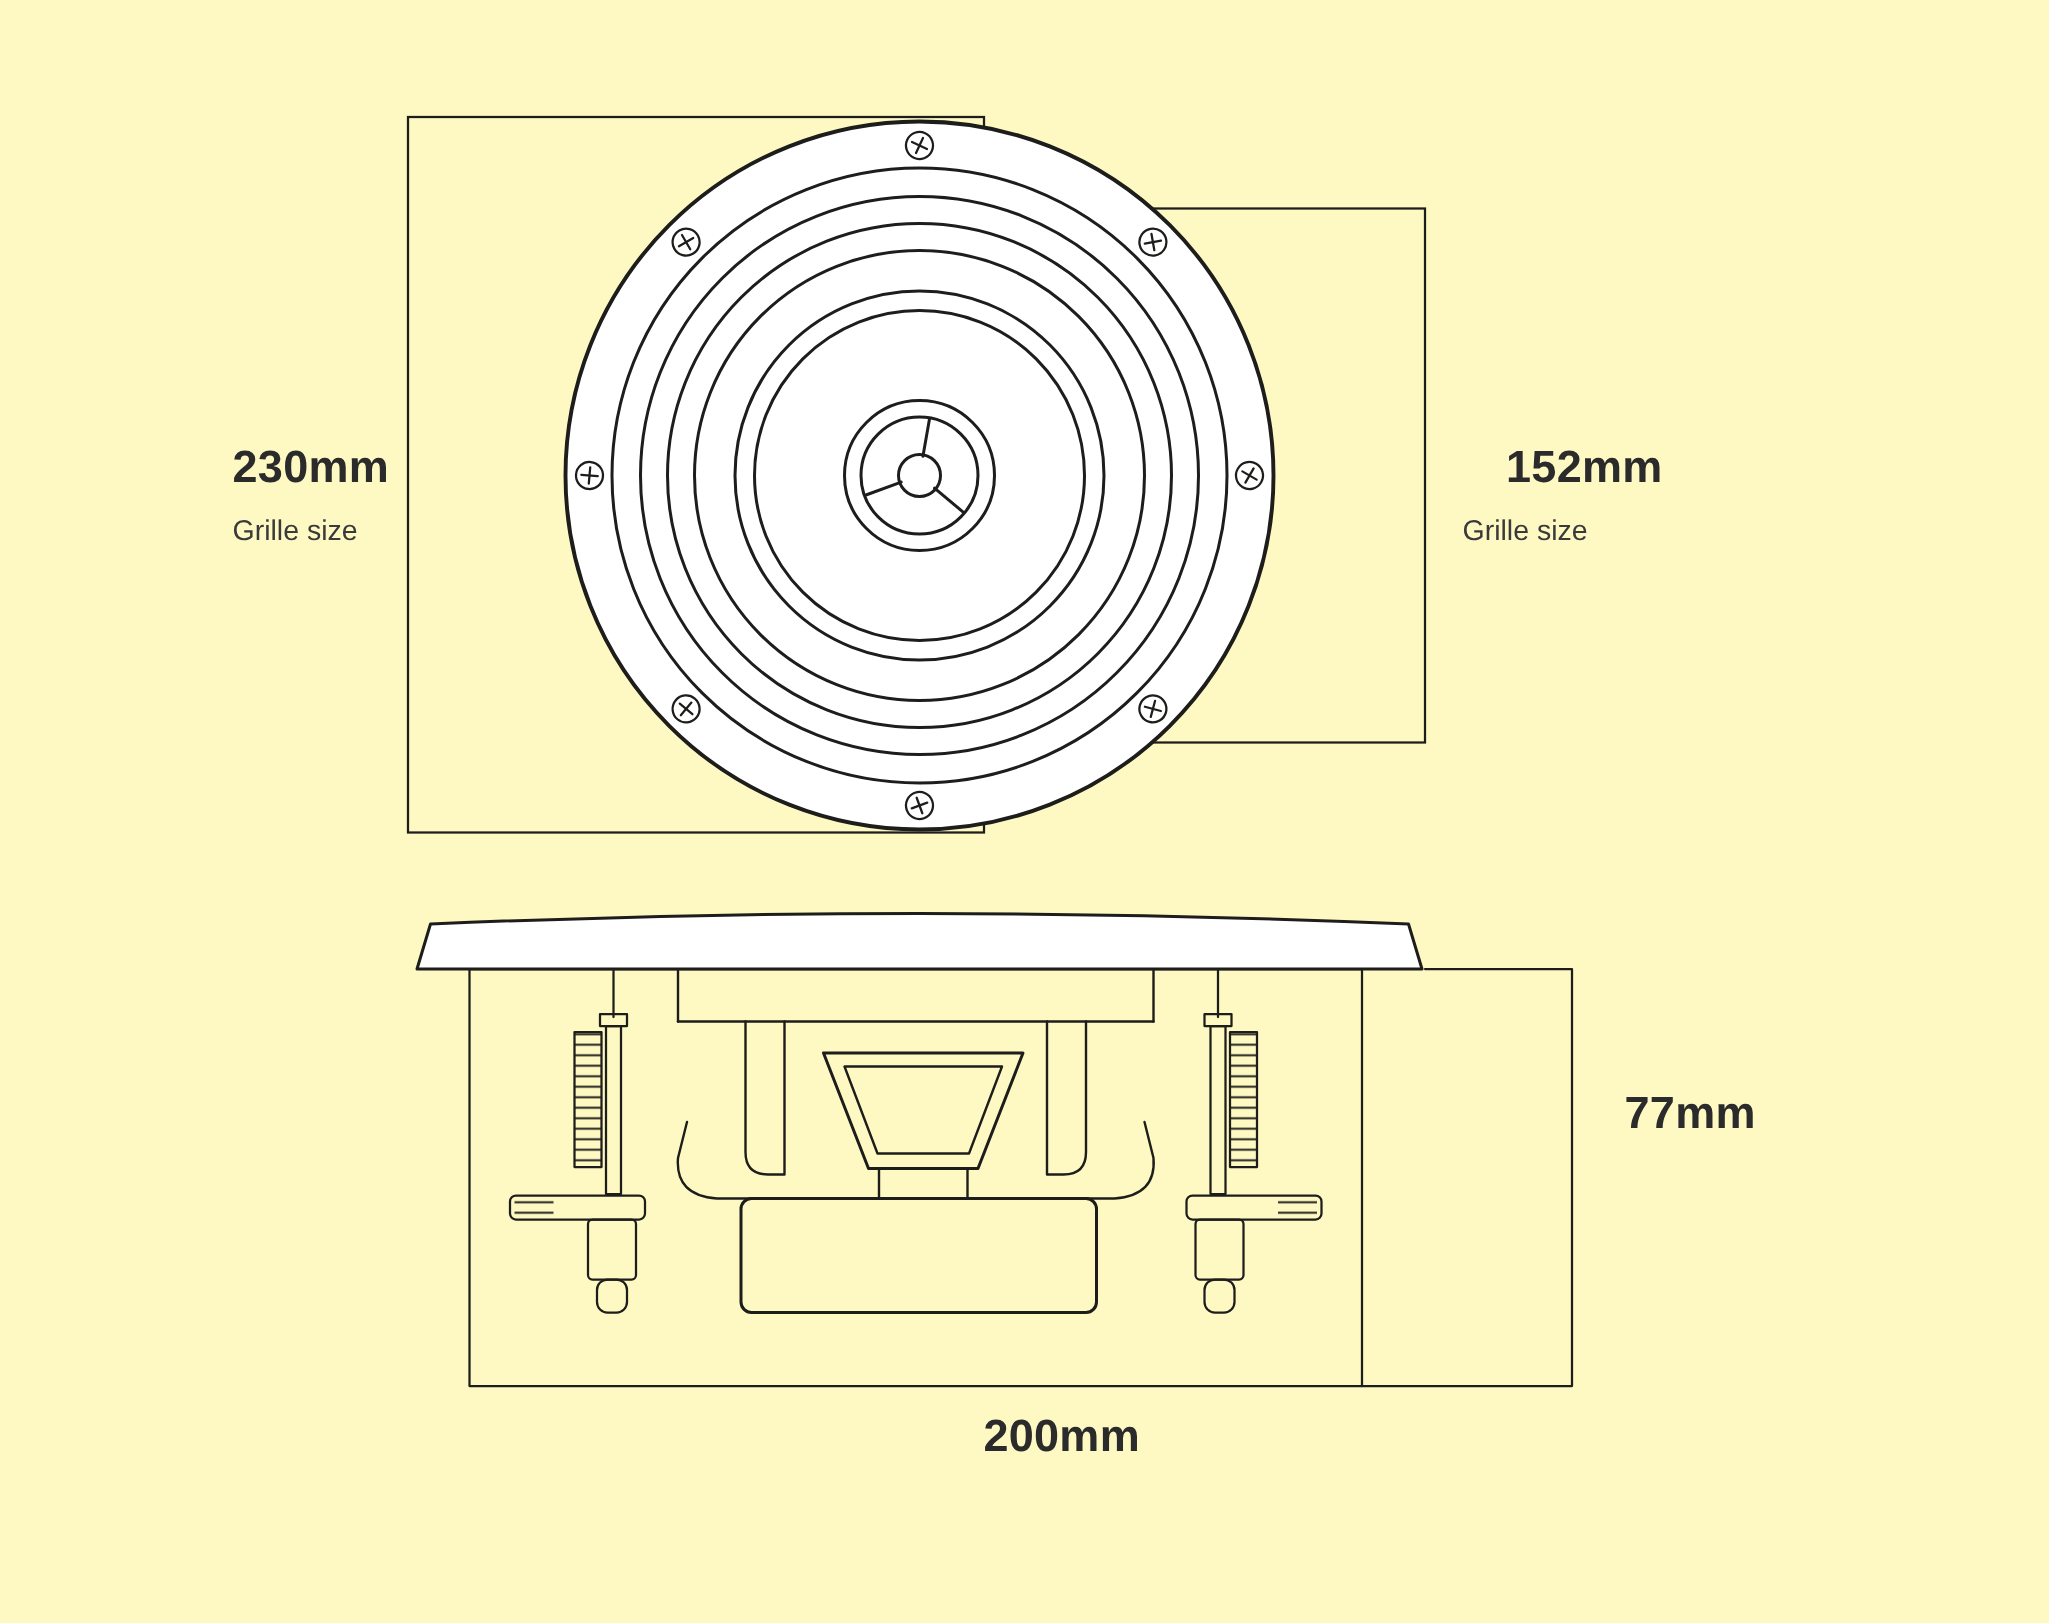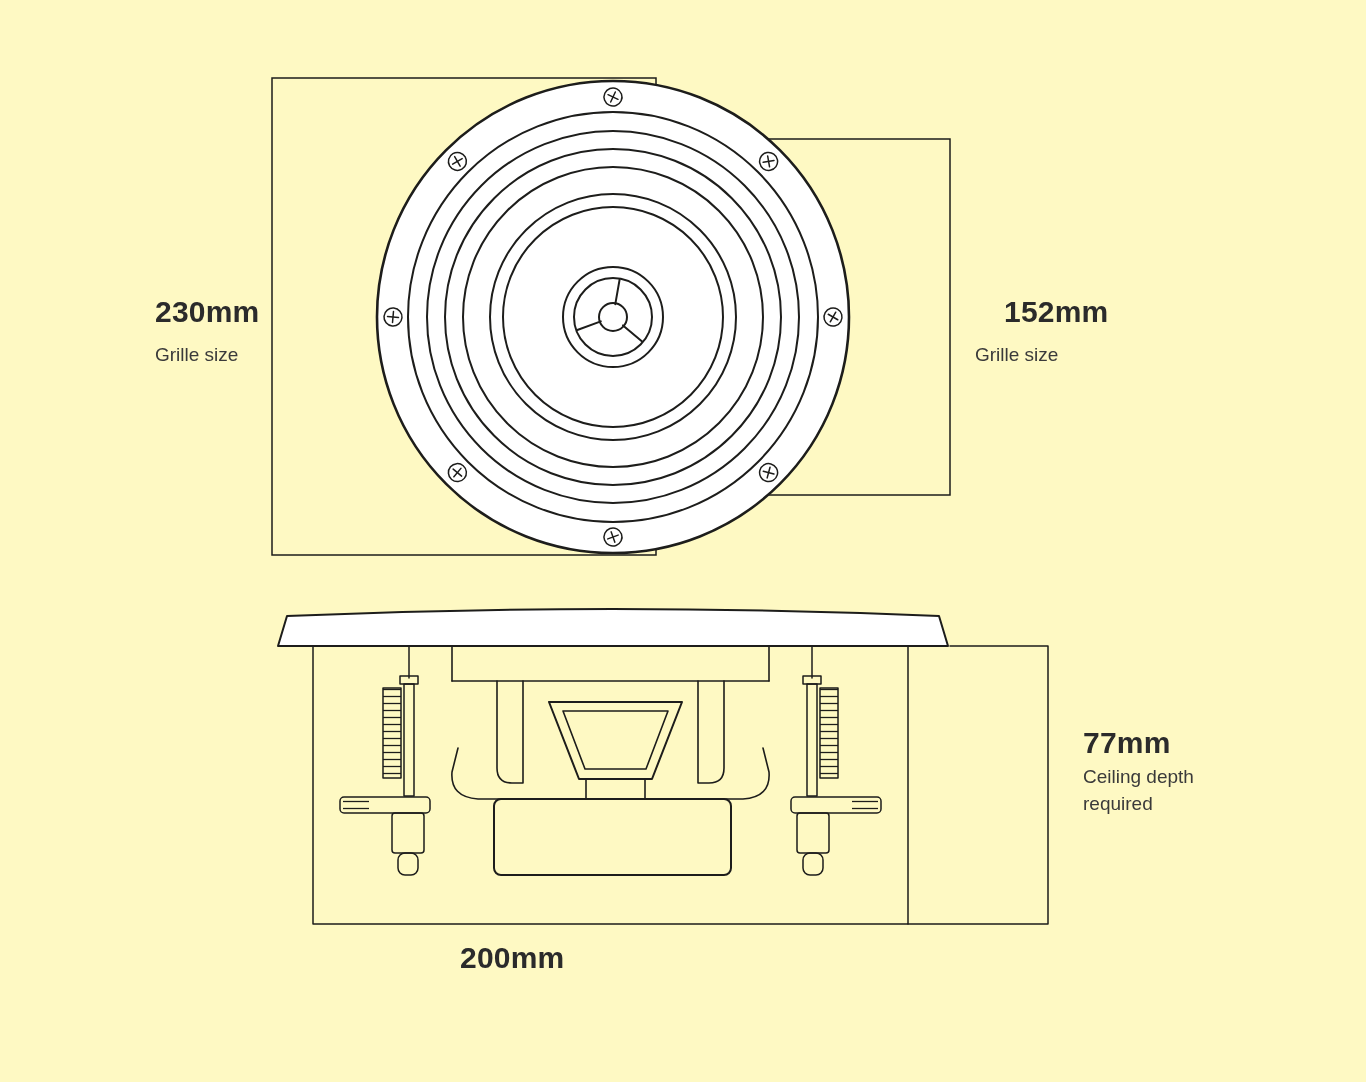--- a/index.html
+++ b/index.html
@@ -8,21 +8,21 @@
     font-family:"Liberation Sans",sans-serif;color:#2d2d2d;overflow:hidden;
   }
   .canvas svg{position:absolute;left:0;top:0;}
   .dim-value{
     position:absolute;font-size:30px;font-weight:600;color:#2b2b2b;letter-spacing:.2px;
     white-space:nowrap;
   }
   .dim-caption{
     position:absolute;font-size:19px;font-weight:400;color:#3a3a3a;line-height:27px;
   }
-  .center{text-align:left;}
+  .center{text-align:right;}
 </style>
 </head>
 <body>
 
 <div class="canvas">
 
   <svg width="1366" height="1082" viewBox="0 0 1366 1082">
     <defs>
       <pattern id="coil" width="8" height="7" patternUnits="userSpaceOnUse">
         <line x1="0" y1="3.5" x2="8" y2="3.5" stroke="#1d1d1b" stroke-width="1.3"></line>
@@ -145,17 +145,16 @@
     </g>
   </svg>
 
   <div class="dim-value" style="left:155px;top:295px">230mm</div>
   <div class="dim-caption" style="left:155px;top:341px">Grille size</div>
 
   <div class="dim-value" style="left:1004px;top:295px">152mm</div>
   <div class="dim-caption" style="left:975px;top:341px">Grille size</div>
 
   <div class="dim-value" style="left:1083px;top:726px">77mm</div>
-  <div class="dim-caption" style="left:1083px;top:763px;max-width:165px">Ceiling depth required</div>
 
   <div class="dim-value center" style="left:460px;top:941px;width:300px">200mm</div>
 
 </div>
 
 </body></html>

